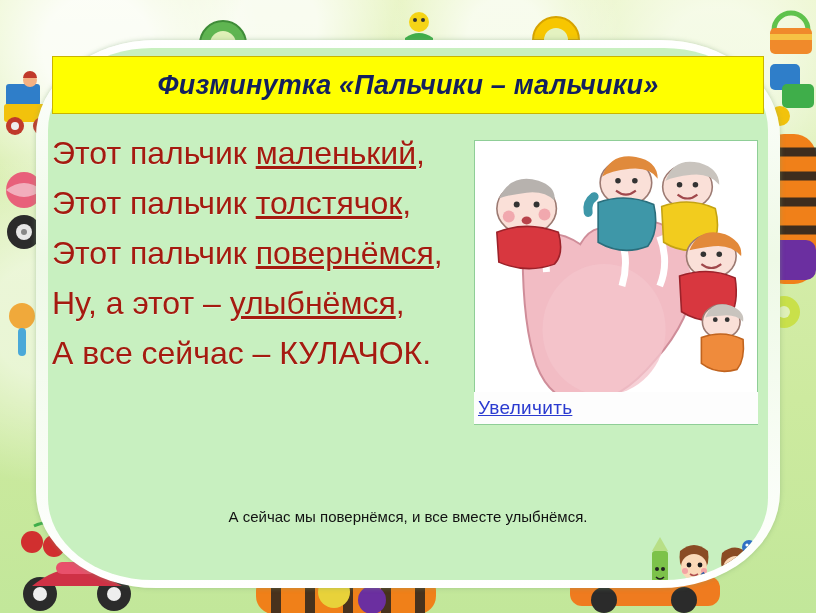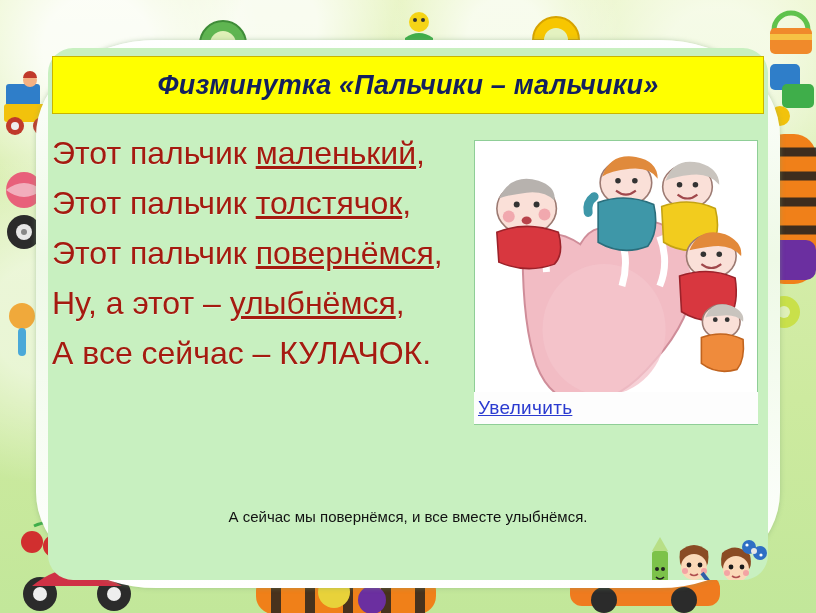--- a/index.html
+++ b/index.html
@@ -40,21 +40,20 @@
     box-shadow:0 0 5px rgba(120,160,110,.45);
   }
   .frame-inner{
     position:absolute;left:48px;top:48px;width:720px;height:532px;
     border-top-left-radius:104px 82px;
     border-top-right-radius:104px 82px;
     border-bottom-left-radius:104px 82px;
     border-bottom-right-radius:104px 82px;
     background:#c8f0c0;
     overflow:hidden;
-    border-radius:25px;
   }
 
   
   .title-banner{
     position:absolute;left:52px;top:56px;width:710px;height:56px;
     background:#ffff00;border:1px solid #c9b400;
     display:flex;align-items:center;justify-content:center;
   }
   .title-text{
     font-family:"Liberation Sans","DejaVu Sans",sans-serif;

